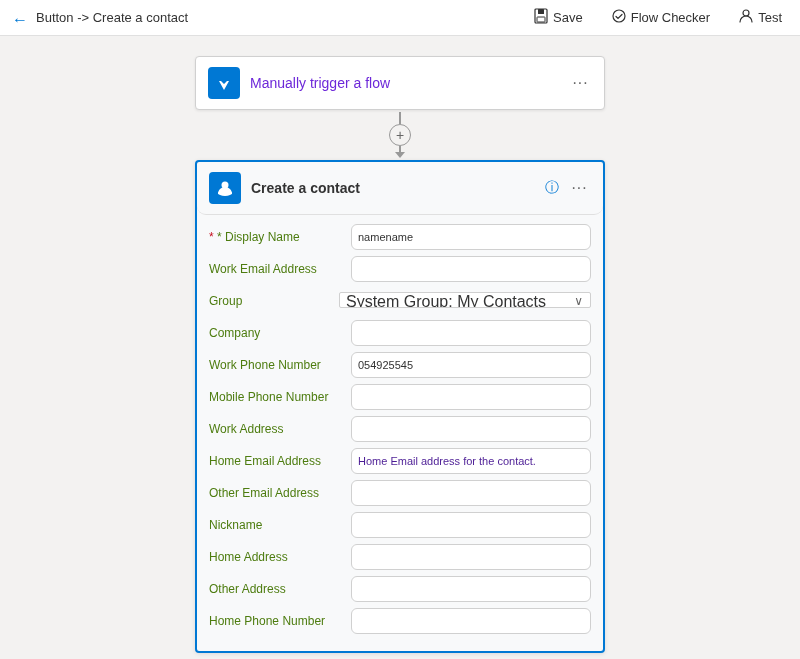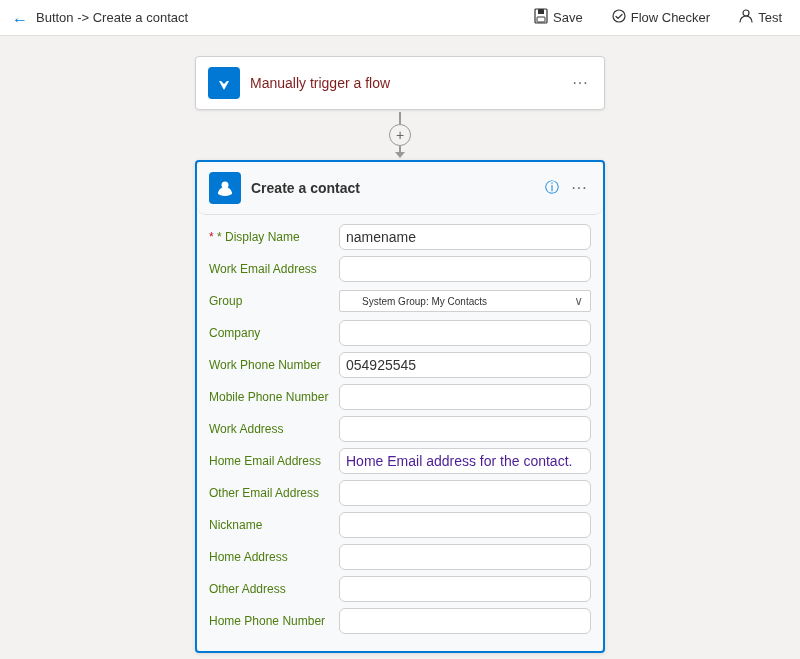--- a/index.html
+++ b/index.html
@@ -86,21 +86,21 @@
       align-items: center;
       justify-content: center;
       color: #fff;
       font-size: 16px;
       flex-shrink: 0;
     }
     .trigger-label {
       flex: 1;
       margin-left: 10px;
       font-size: 14px;
-      color: #7f1d1d;
+      color: #6d28d9;
     }
     .three-dots {
       color: #666;
       cursor: pointer;
       font-size: 16px;
       padding: 2px 4px;
       border-radius: 3px;
     }
 
     
@@ -203,40 +203,41 @@
     .form-label.required::before {
       content: '* ';
       color: #c50f1f;
     }
     .form-input {
       flex: 1;
       border: 1px solid #d0d0d0;
       border-radius: 6px;
       height: 26px;
       padding: 0 6px;
-      font-size: 14px;
+      font-size: 11px;
       background: #fff;
       color: #333;
       outline: none;
+      margin-left: 12px;
     }
     .form-input.placeholder-text {
       color: #4c1d95;
       font-style: normal;
     }
     .form-select-wrapper {
       flex: 1;
       position: relative;
     }
     .form-select {
       width: 100%;
       border: 1px solid #d0d0d0;
       border-radius: 2px;
-      height: 22px;
-      padding: 0 22px;
-      font-size: 10px;
+      height: 16px;
+      padding: 0 6px;
+      font-size: 16px;
       background: #fff;
       color: #333;
       appearance: none;
       outline: none;
       cursor: pointer;
     }
     .select-arrow {
       position: absolute;
       right: 8px;
       top: 50%;

